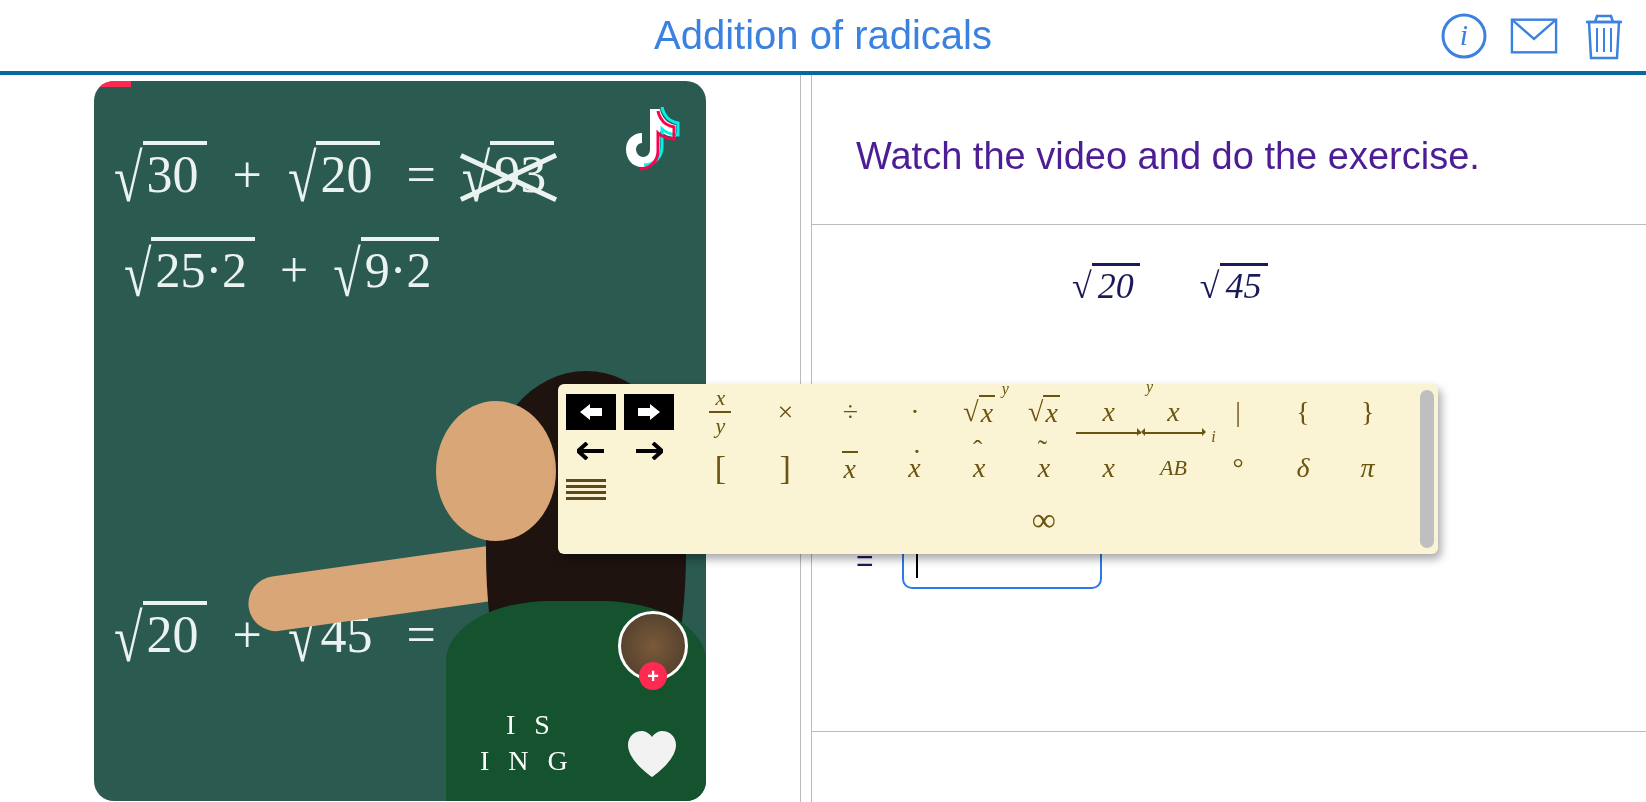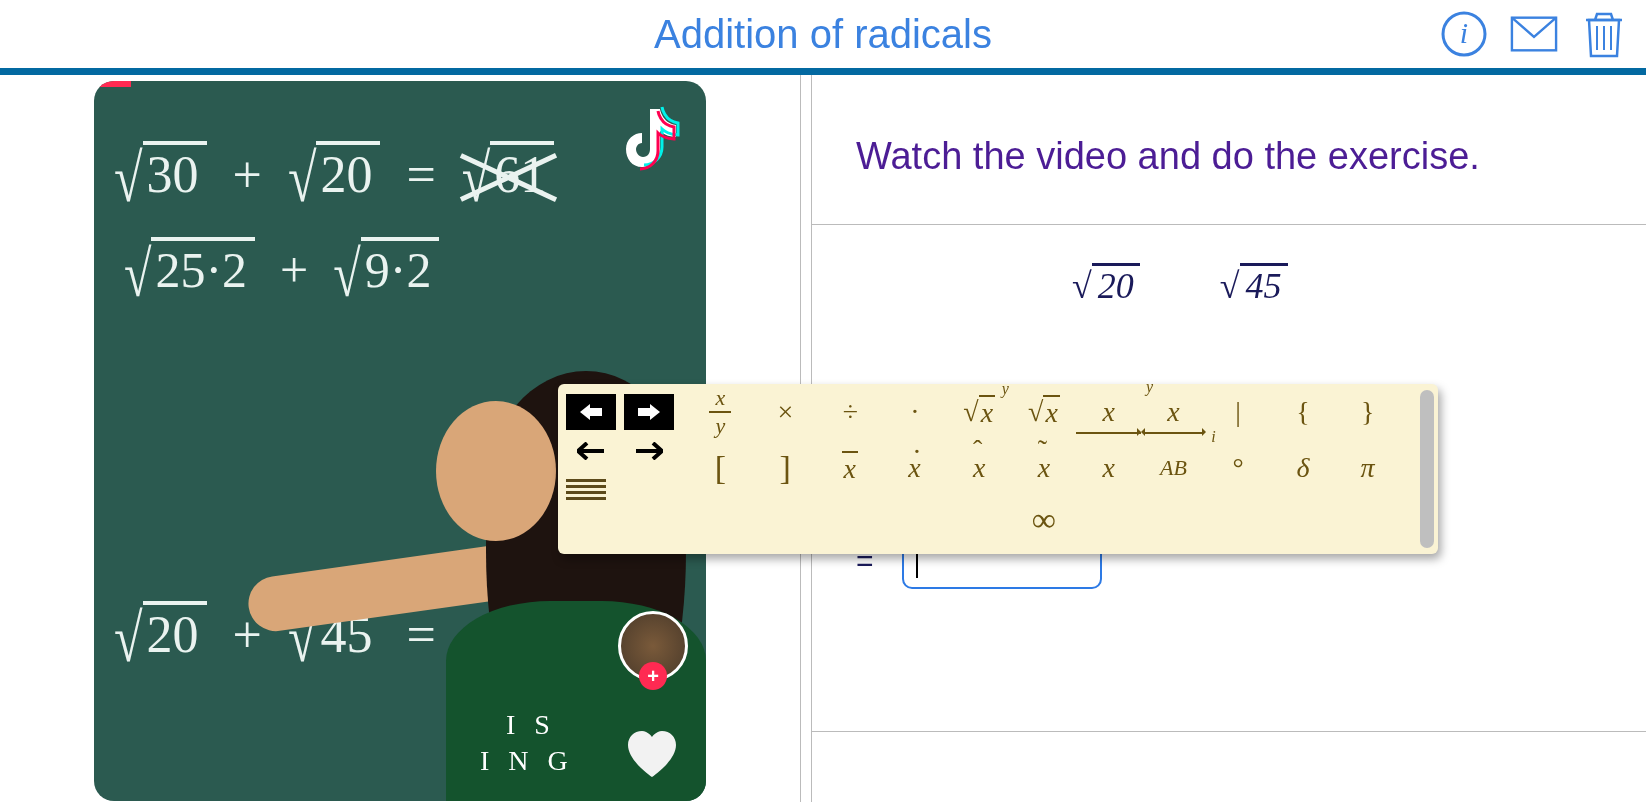--- a/index.html
+++ b/index.html
@@ -1,17 +1,17 @@
 <!DOCTYPE html>
 <html><head>
 <meta charset="utf-8">
 <style>
 * { box-sizing: border-box; margin: 0; padding: 0; }
 html, body { width: 1646px; height: 802px; font-family: Verdana, Geneva, sans-serif; background: #fff; overflow: hidden; }
-.header { width: 100%; height: 75px; border-bottom: 7px solid #0369a1; display: flex; align-items: center; position: relative; }
+.header { width: 100%; height: 75px; border-bottom: 4px solid #0369a1; display: flex; align-items: center; position: relative; }
 .title { position: absolute; left: 50%; transform: translateX(-50%); font-size: 40px; color: #3b82e0; }
 .header-icons { position: absolute; right: 18px; display: flex; gap: 22px; align-items: center; }
 .header-icon { width: 48px; height: 48px; display: flex; align-items: center; justify-content: center; cursor: pointer; }
 .body { display: flex; width: 100%; height: calc(100% - 75px); }
 .left-pane { width: 800px; display: flex; justify-content: center; padding-top: 6px; position: relative; }
 .video-frame { width: 612px; height: 720px; border-radius: 20px; overflow: hidden; position: relative; background: #2b5a50; }
 .progress { position: absolute; top: 0; left: 0; height: 6px; background: #ff2a52; width: 6%; }
 .chalk { position: absolute; color: #eaf3f0; font-family: "Comic Sans MS", cursive; }
 .sqrt-over { border-top: 4px solid #eaf3f0; display: inline-block; padding: 0 8px 0 4px; }
 .sqrt-sym { display: inline-block; transform: scaleY(1.3) translateY(3px); }
@@ -27,21 +27,21 @@
 .hair { position: absolute; right: 20px; top: 90px; width: 200px; height: 360px; background: #1e130f; border-radius: 60% 60% 30% 30% / 40% 40% 60% 60%; }
 .face { position: absolute; right: 150px; top: 120px; width: 120px; height: 140px; background: #d9a678; border-radius: 50%; }
 .arm { position: absolute; right: 180px; top: 260px; width: 280px; height: 55px; background: #d9a678; border-radius: 30px; transform: rotate(-8deg); transform-origin: right center; }
 .shirt { position: absolute; right: 0; bottom: 0; width: 260px; height: 200px; background: #14532d; border-radius: 40% 40% 0 0 / 30% 30% 0 0; }
 .shirt-text { position: absolute; color: #fff; font-family: serif; font-size: 28px; letter-spacing: 6px; }
 .divider { width: 12px; border-left: 1px solid #bbb; border-right: 1px solid #bbb; background: #fff; }
 .right-pane { flex: 1; display: flex; flex-direction: column; position: relative; }
 .instructions { padding: 56px 44px 42px 44px; font-size: 38px; color: #4c1d95; line-height: 1.35; }
 .hr { border-top: 1px solid #bbb; width: 100%; }
 .exercise-area { padding: 36px 44px; position: relative; flex: 1; }
-.hidden-expr { position: absolute; top: 40px; left: 260px; font-size: 36px; color: #1a1a5a; font-family: serif; font-style: italic; display: flex; gap: 80px; }
+.hidden-expr { position: absolute; top: 40px; left: 260px; font-size: 36px; color: #1a1a5a; font-family: serif; font-style: italic; display: flex; gap: 60px; }
 .hidden-expr .sqrt-top { border-top: 3px solid #1a1a5a; padding: 0 6px; }
 .eq-row { display: flex; align-items: center; gap: 28px; margin-bottom: 20px; }
 .eq-sign { font-size: 30px; color: #1a1a5a; }
 .answer-box { width: 200px; height: 56px; border: 2px solid #2d7ae5; border-radius: 10px; padding: 6px 12px; font-size: 24px; display: flex; align-items: center; }
 .cursor { width: 2px; height: 34px; background: #000; animation: blink 1s step-start infinite; }
 @keyframes blink { 50% { opacity: 0; } }
 .toolbar { position: absolute; top: 384px; left: 558px; width: 880px; height: 170px; background: #faf3d4; border-radius: 6px; box-shadow: 3px 5px 10px rgba(0,0,0,0.35); display: flex; z-index: 50; }
 .tb-left { width: 130px; padding: 10px 8px; display: flex; flex-direction: column; gap: 6px; }
 .nav-row { display: flex; gap: 8px; }
 .nav-btn { width: 50px; height: 36px; background: #000; display: flex; align-items: center; justify-content: center; cursor: pointer; }
@@ -96,21 +96,21 @@
 <div class="body">
   <div class="left-pane">
     <div class="video-frame">
       <div class="progress" style="width: 6%;"></div>
 
       <div class="chalk" style="top:60px;left:20px;font-size:52px;">
         <span class="sqrt-sym">√</span><span class="sqrt-over">30</span>
         &nbsp;+&nbsp;
         <span class="sqrt-sym">√</span><span class="sqrt-over">20</span>
         &nbsp;=&nbsp;
-        <span class="crossout"><span class="sqrt-sym">√</span><span class="sqrt-over">61</span></span>
+        <span class="crossout"><span class="sqrt-sym">√</span><span class="sqrt-over">93</span></span>
       </div>
       <div class="chalk" style="top:156px;left:30px;font-size:50px;">
         <span class="sqrt-sym">√</span><span class="sqrt-over">25·2</span>
         &nbsp;+&nbsp;
         <span class="sqrt-sym">√</span><span class="sqrt-over">9·2</span>
       </div>
       <div class="chalk" style="top:520px;left:20px;font-size:52px;">
         <span class="sqrt-sym">√</span><span class="sqrt-over">20</span>
         &nbsp;+&nbsp;
         <span class="sqrt-sym">√</span><span class="sqrt-over">45</span>

